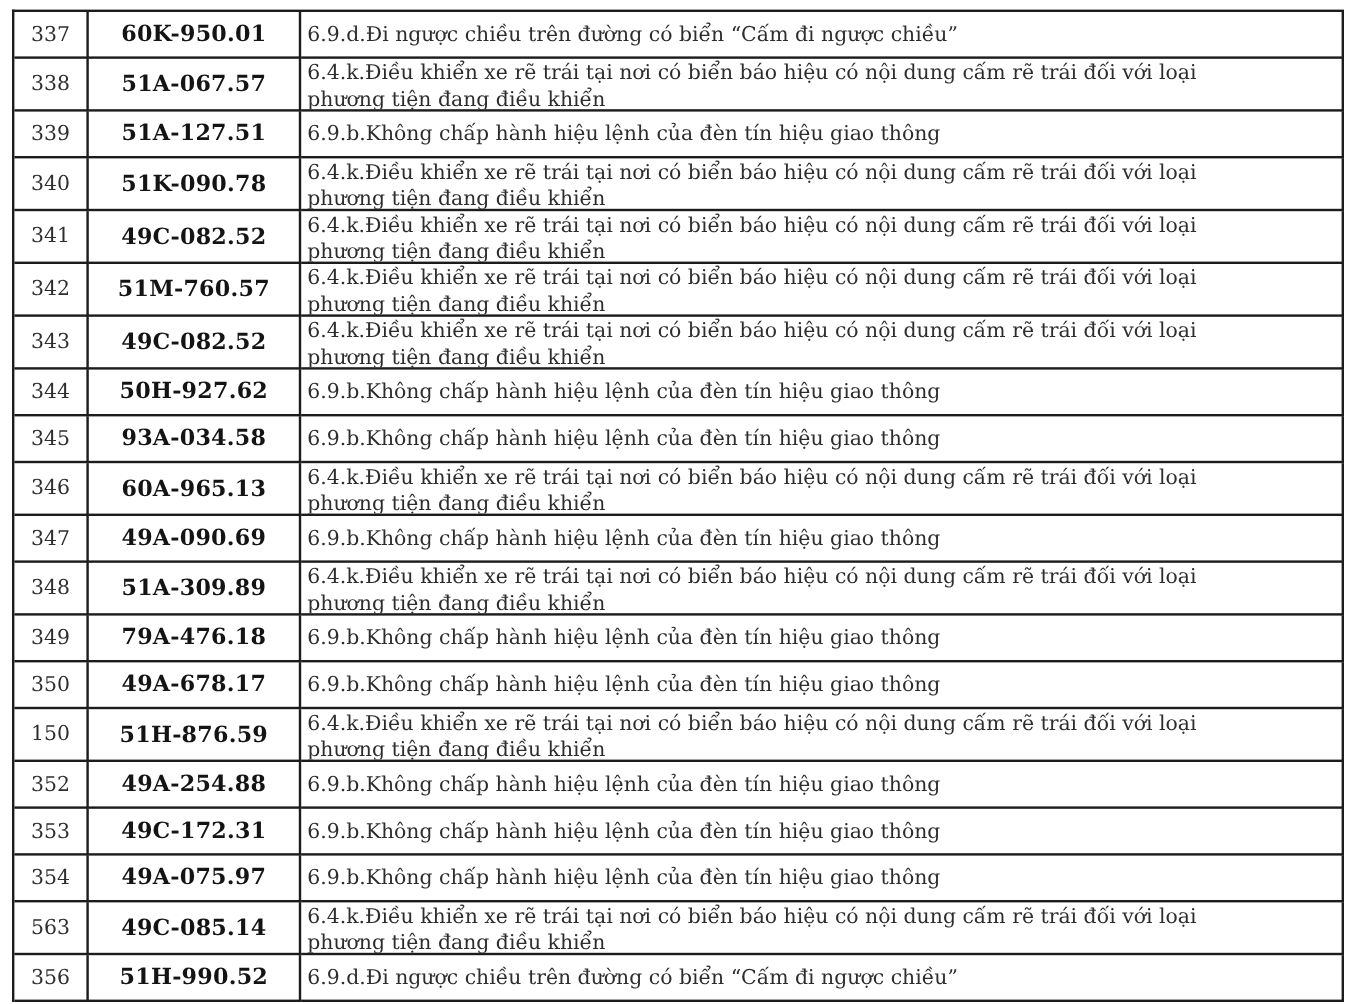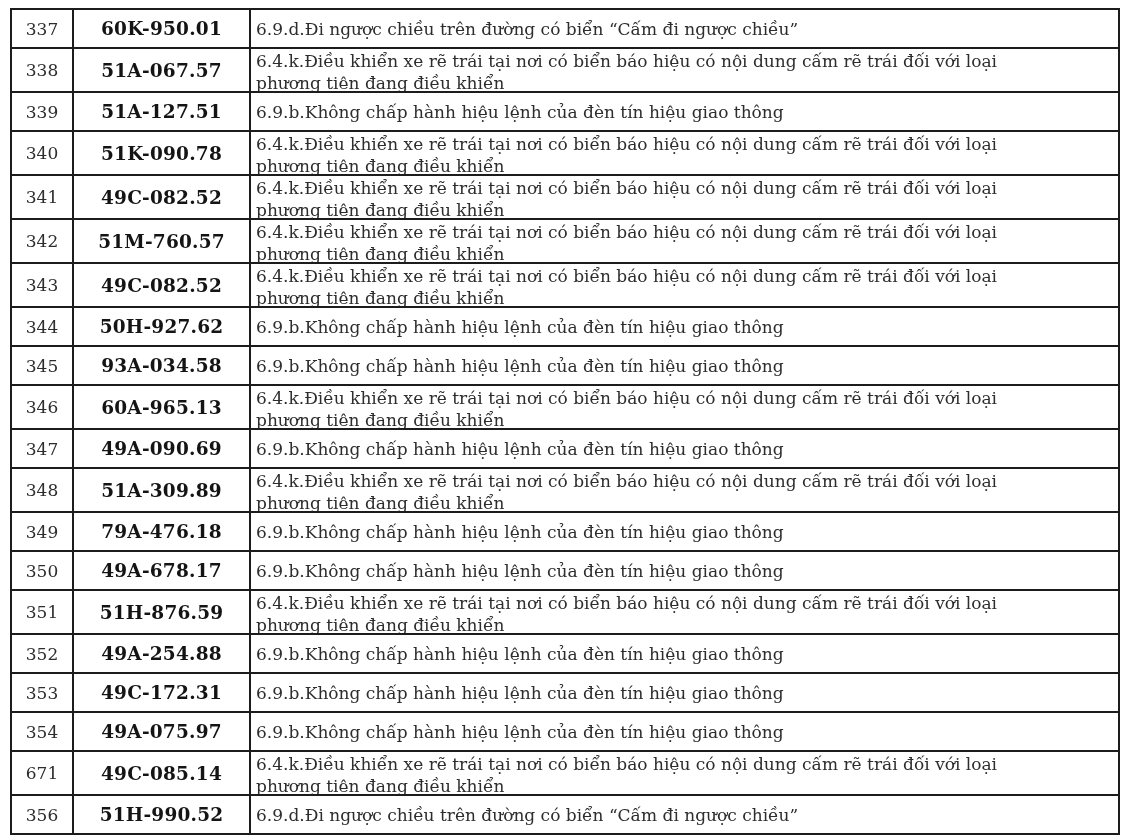--- a/index.html
+++ b/index.html
@@ -190,21 +190,21 @@
 
   <div class="row">
     <div class="cell col-no">350</div>
     <div class="cell col-plate">49A-678.17</div>
     <div class="cell col-violation">
       <span class="violation-text">6.9.b.Không chấp hành hiệu lệnh của đèn tín hiệu giao thông</span>
     </div>
   </div>
 
   <div class="row tall">
-    <div class="cell col-no">351</div>
+    <div class="cell col-no">150</div>
     <div class="cell col-plate">51H-876.59</div>
     <div class="cell col-violation">
       <span class="violation-text">6.4.k.Điều khiển xe rẽ trái tại nơi có biển báo hiệu có nội dung cấm rẽ trái đối với loại
 phương tiện đang điều khiển</span>
     </div>
   </div>
 
   <div class="row">
     <div class="cell col-no">352</div>
     <div class="cell col-plate">49A-254.88</div>
@@ -223,21 +223,21 @@
 
   <div class="row">
     <div class="cell col-no">354</div>
     <div class="cell col-plate">49A-075.97</div>
     <div class="cell col-violation">
       <span class="violation-text">6.9.b.Không chấp hành hiệu lệnh của đèn tín hiệu giao thông</span>
     </div>
   </div>
 
   <div class="row tall">
-    <div class="cell col-no">671</div>
+    <div class="cell col-no">563</div>
     <div class="cell col-plate">49C-085.14</div>
     <div class="cell col-violation">
       <span class="violation-text">6.4.k.Điều khiển xe rẽ trái tại nơi có biển báo hiệu có nội dung cấm rẽ trái đối với loại
 phương tiện đang điều khiển</span>
     </div>
   </div>
 
   <div class="row">
     <div class="cell col-no">356</div>
     <div class="cell col-plate">51H-990.52</div>

